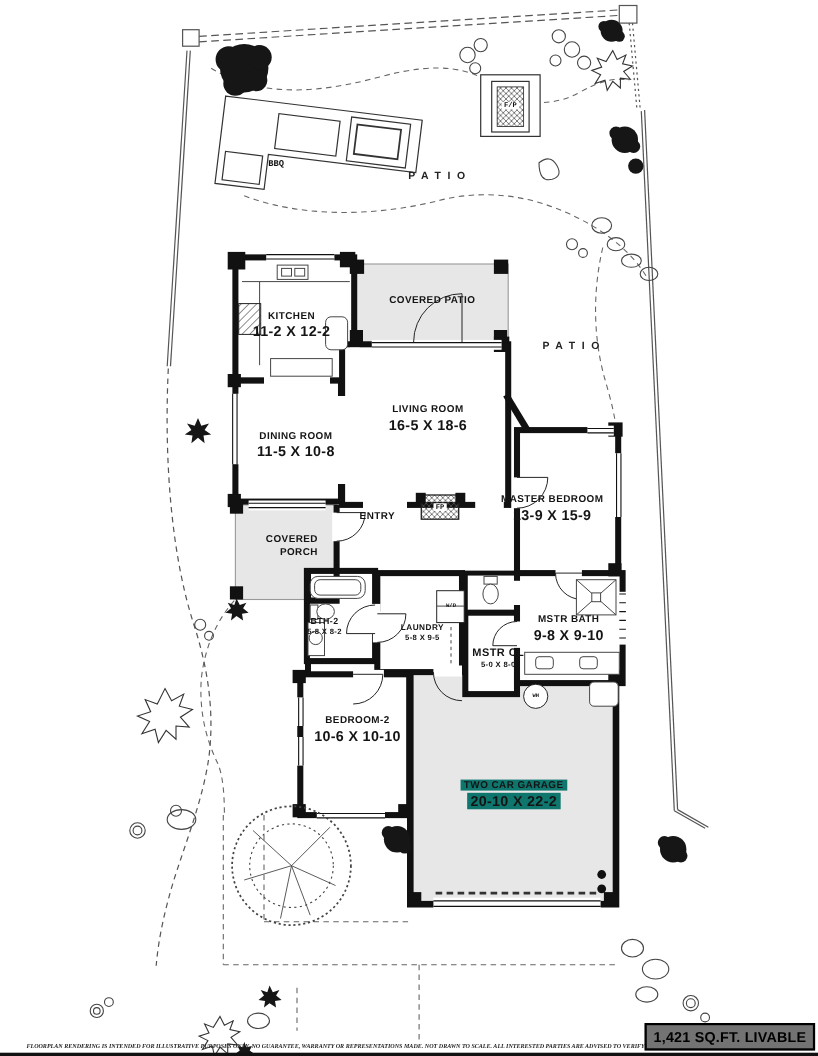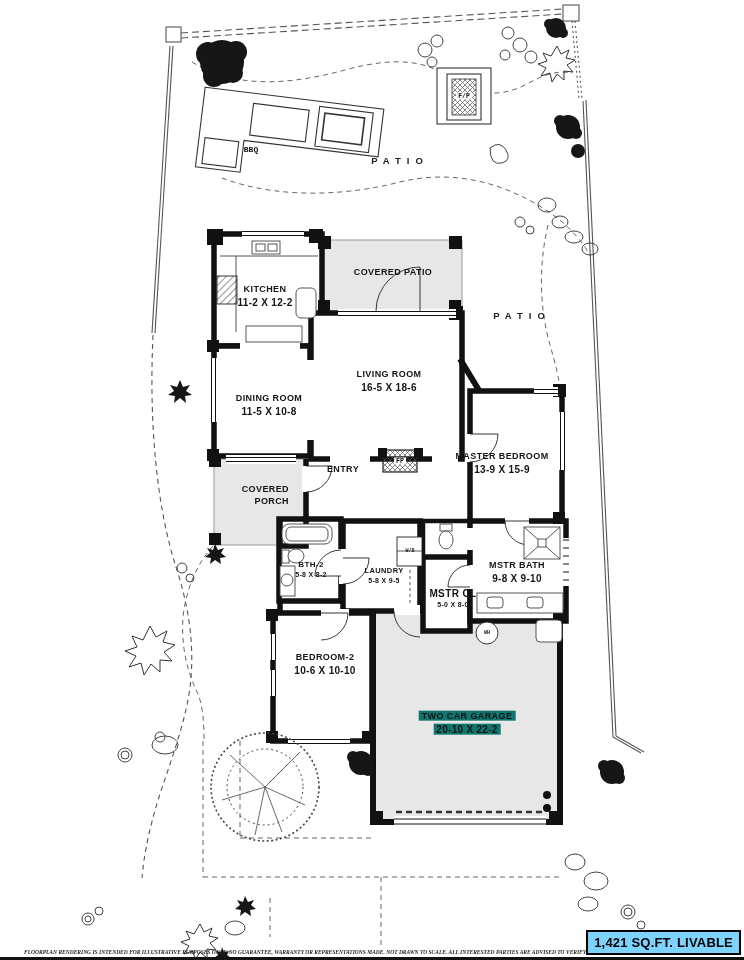--- a/index.html
+++ b/index.html
@@ -2,36 +2,36 @@
 <html><head>
 <meta charset="utf-8">
 <style>
   html,body{margin:0;padding:0;background:#fff;}
   .stage{position:relative;width:744px;height:960px;background:#ffffff;overflow:hidden;
          font-family:"Liberation Sans",sans-serif;}
   .plan-svg{position:absolute;left:0;top:0;z-index:1;}
   .rlabel{position:absolute;transform:translate(-50%,-50%);text-align:center;z-index:2;
           font-weight:bold;color:#141414;line-height:1.3;white-space:nowrap;}
   .rlabel .nm{display:block;font-size:9px;letter-spacing:.4px;}
-  .rlabel .dm{display:block;font-size:10px;letter-spacing:.3px;}
+  .rlabel .dm{display:block;font-size:13px;letter-spacing:.3px;}
   .rlabel .chip{background:#0f766e;padding:0 3px;}
   .wrap2{white-space:normal;width:62px;text-align:right;}
   .patio-label{position:absolute;transform:translate(-50%,-50%);z-index:2;font-weight:bold;
                font-size:9.5px;letter-spacing:6px;color:#222;padding-left:24px;}
   .tinylabel{position:absolute;transform:translate(-50%,-50%);z-index:2;font-weight:bold;color:#111;font-family:Liberation Mono, monospace;}
   .fp-chip{font-size:6.5px;background:#fff;padding:0 2px;border:0;}
   .micro{font-size:5px;}
   .watermark{position:absolute;left:6px;top:897px;z-index:3;font-weight:bold;font-size:41px;
              letter-spacing:3px;color:#dedede;-webkit-text-stroke:1.2px #909090;
              font-family:"Liberation Sans",sans-serif;}
   .address{position:absolute;left:128px;top:924px;z-index:4;font-family:"Liberation Serif",serif;
            font-weight:bold;font-size:17px;letter-spacing:1px;color:#101010;}
   .disclaimer{position:absolute;left:24px;top:949px;z-index:4;font-family:"Liberation Serif",serif;
               font-style:italic;font-weight:bold;font-size:5.5px;color:#222;white-space:nowrap;}
-  .sqft-badge{position:absolute;right:3px;top:930px;z-index:5;background:#7dd3fc;border:2.5px solid #000;
+  .sqft-badge{position:absolute;right:3px;top:930px;z-index:5;background:#737373;border:2.5px solid #000;
               padding:3px 6px;font-weight:bold;font-size:13px;color:#000;letter-spacing:.2px;}
   .bottom-rule{position:absolute;left:0;bottom:0;width:100%;height:3px;background:#111;z-index:6;}
 </style>
 </head>
 <body>
 
 <div class="stage">
 
 <svg class="plan-svg" width="744" height="960" viewBox="0 0 744 960">
   <defs>
@@ -349,21 +349,21 @@
 <div class="rlabel" style="left:502px;top:463px">
   <span class="nm">MASTER BEDROOM</span>
   <span class="dm">13-9 X 15-9</span>
 </div>
 <div class="rlabel" style="left:343px;top:470px">
   <span class="nm">ENTRY</span>
 </div>
 <div class="rlabel" style="left:258px;top:496px">
   <span class="nm wrap2">COVERED PORCH</span>
 </div>
-<div class="rlabel" style="left:311px;top:570px">
+<div class="rlabel" style="left:295px;top:570px">
   <span class="nm" style="font-size:8px">BTH-2</span>
   <span class="dm" style="font-size:7px">5-8 X 8-2</span>
 </div>
 <div class="rlabel" style="left:384px;top:575px">
   <span class="nm" style="font-size:7.5px">LAUNDRY</span>
   <span class="dm" style="font-size:7px">5-8 X 9-5</span>
 </div>
 <div class="rlabel" style="left:453px;top:598px">
   <span class="nm" style="font-size:10px">MSTR CL</span>
   <span class="dm" style="font-size:7px">5-0 X 8-0</span>

